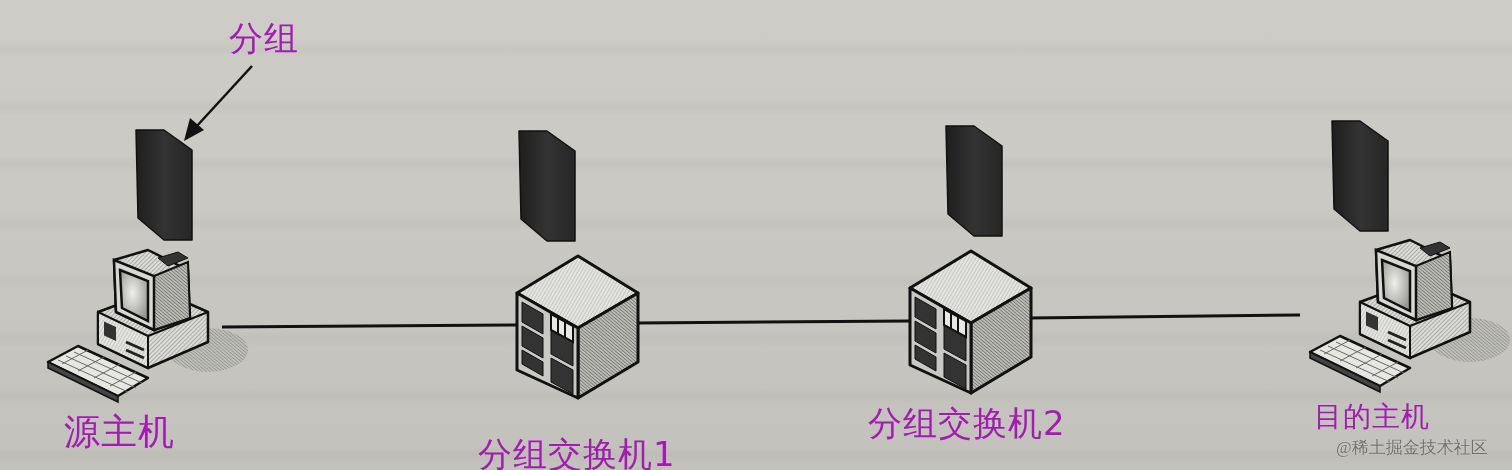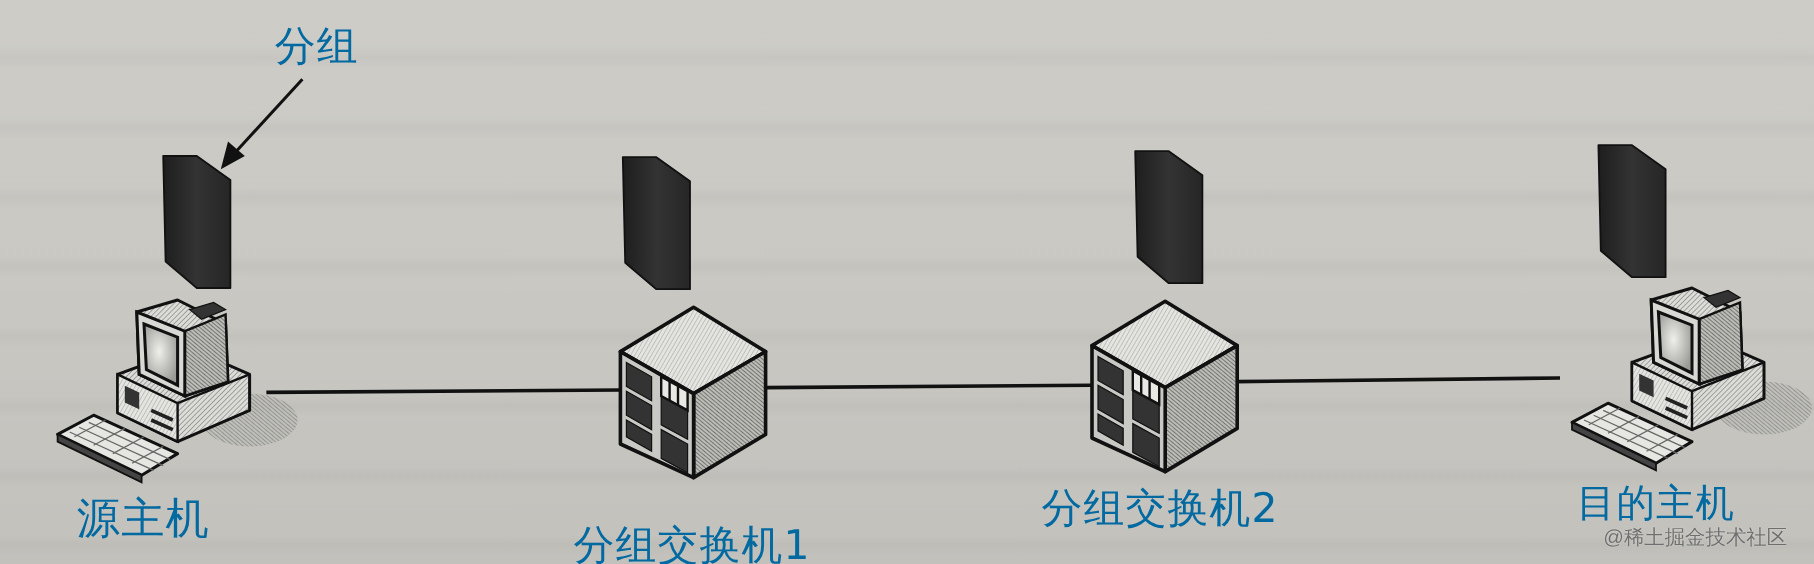--- a/index.html
+++ b/index.html
@@ -10,33 +10,33 @@
       position: relative;
     }
     .paper {
       position: absolute; inset: 0;
       background:
         linear-gradient(180deg, rgba(255,255,255,0.06) 0%, rgba(0,0,0,0.0) 40%, rgba(0,0,0,0.04) 100%),
         repeating-linear-gradient(180deg, rgba(0,0,0,0.0) 0px, rgba(0,0,0,0.0) 40px, rgba(120,120,115,0.07) 48px, rgba(0,0,0,0.0) 58px);
     }
     svg.diagram { position: absolute; left: 0; top: 0; }
     .label {
-      position: absolute; color: #0369a1; white-space: nowrap;
+      position: absolute; color: #a21caf; white-space: nowrap;
       font-family: "DejaVu Sans", sans-serif;
       letter-spacing: 1px;
     }
     .lbl-packet { left: 229px; top: 16px; font-size: 34px; }
     .lbl-source { left: 64px; top: 408px; font-size: 36px; text-align: right; }
     .lbl-sw1 { left: 478px; top: 432px; font-size: 34px; }
     .lbl-sw2 { left: 868px; top: 401px; font-size: 34px; }
-    .lbl-dest { left: 1314px; top: 398px; font-size: 32px; text-align: right; }
+    .lbl-dest { left: 1314px; top: 398px; font-size: 28px; text-align: right; }
     .watermark {
       position: absolute; left: 1336px; top: 436px;
       font-size: 17px; color: rgba(90,90,90,0.85);
-      font-family: Liberation Sans, sans-serif;
+      font-family: Liberation Serif, serif;
       text-shadow: 0 0 1px rgba(255,255,255,0.7);
     }
   </style>
 </head>
 <body>
 
 <div class="paper"></div>
 
 <svg class="diagram" width="1512" height="470" viewBox="0 0 1512 470">
   <defs>

